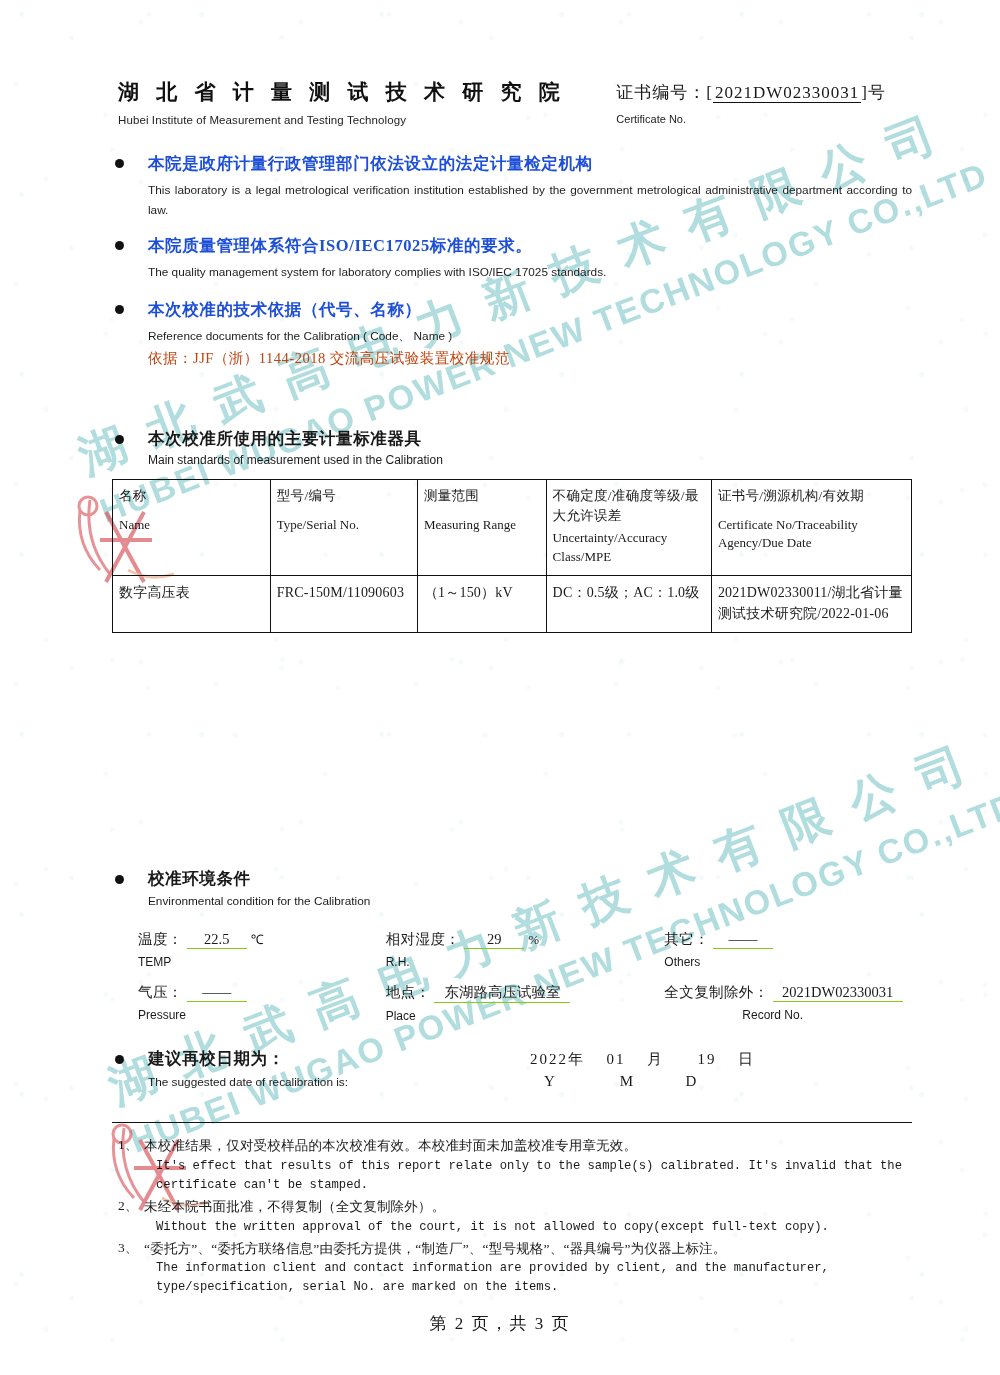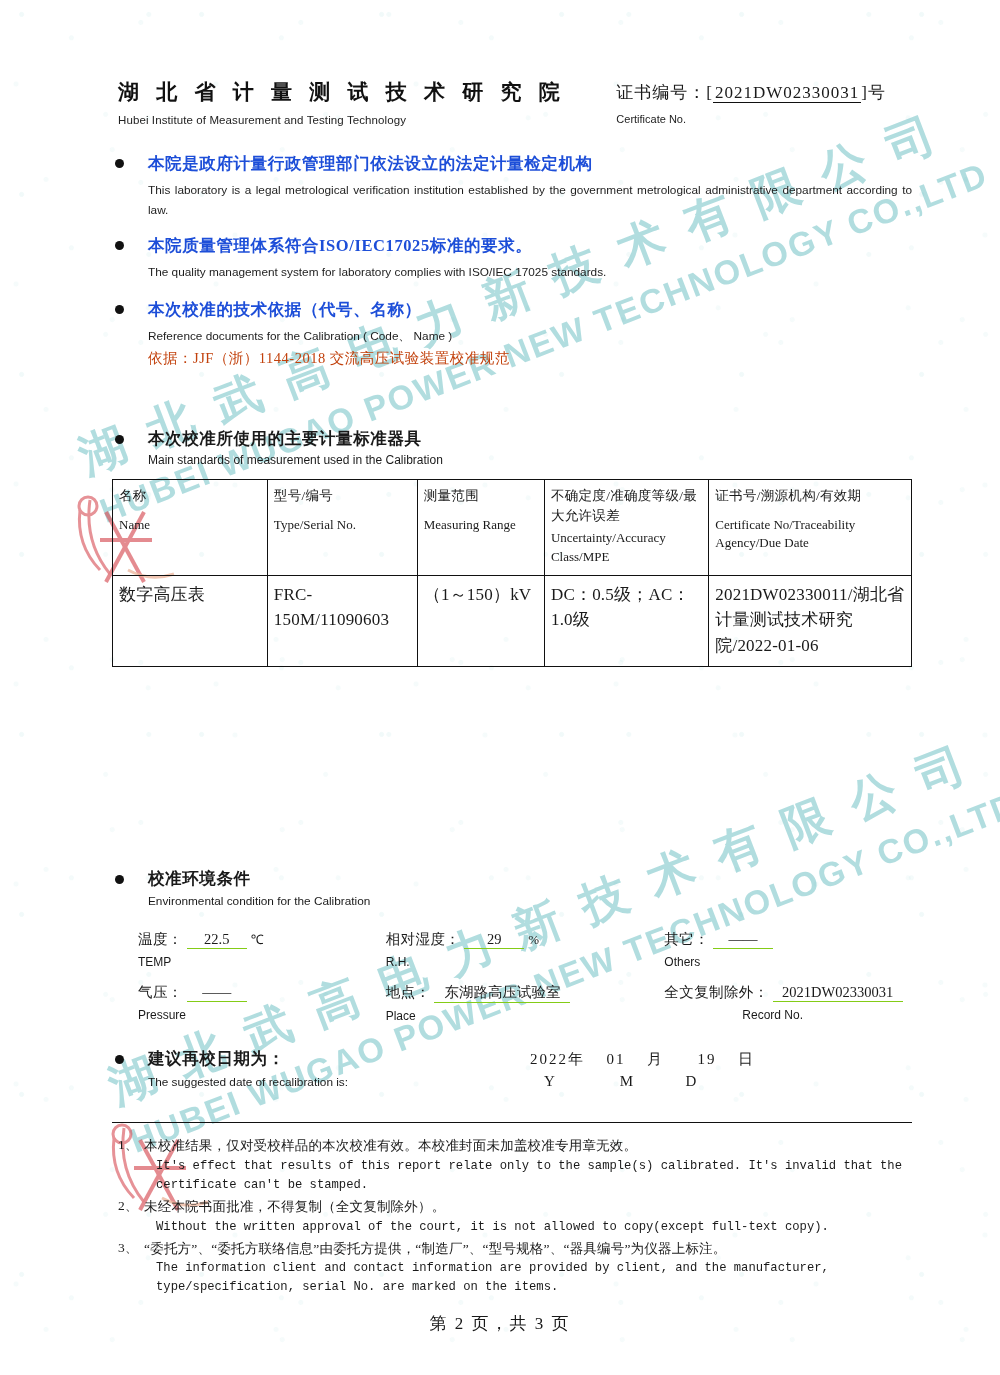--- a/index.html
+++ b/index.html
@@ -185,21 +185,21 @@
     letter-spacing: 0.3px;
     line-height: 1.45;
   }
   .th-en {
     font-family: "Liberation Serif", serif;
     font-size: 13px;
     line-height: 1.45;
     margin-top: 10px;
   }
   .td-val {
-    font-size: 17px;
+    font-size: 14px;
     font-family: "Liberation Serif", serif;
     letter-spacing: 0.2px;
     line-height: 1.5;
     padding-top: 7px;
     padding-bottom: 18px;
   }
   .col-a { width: 168px; }
   .col-b { width: 142px; }
   .col-c { width: 128px; }
   .col-d { width: 160px; }

